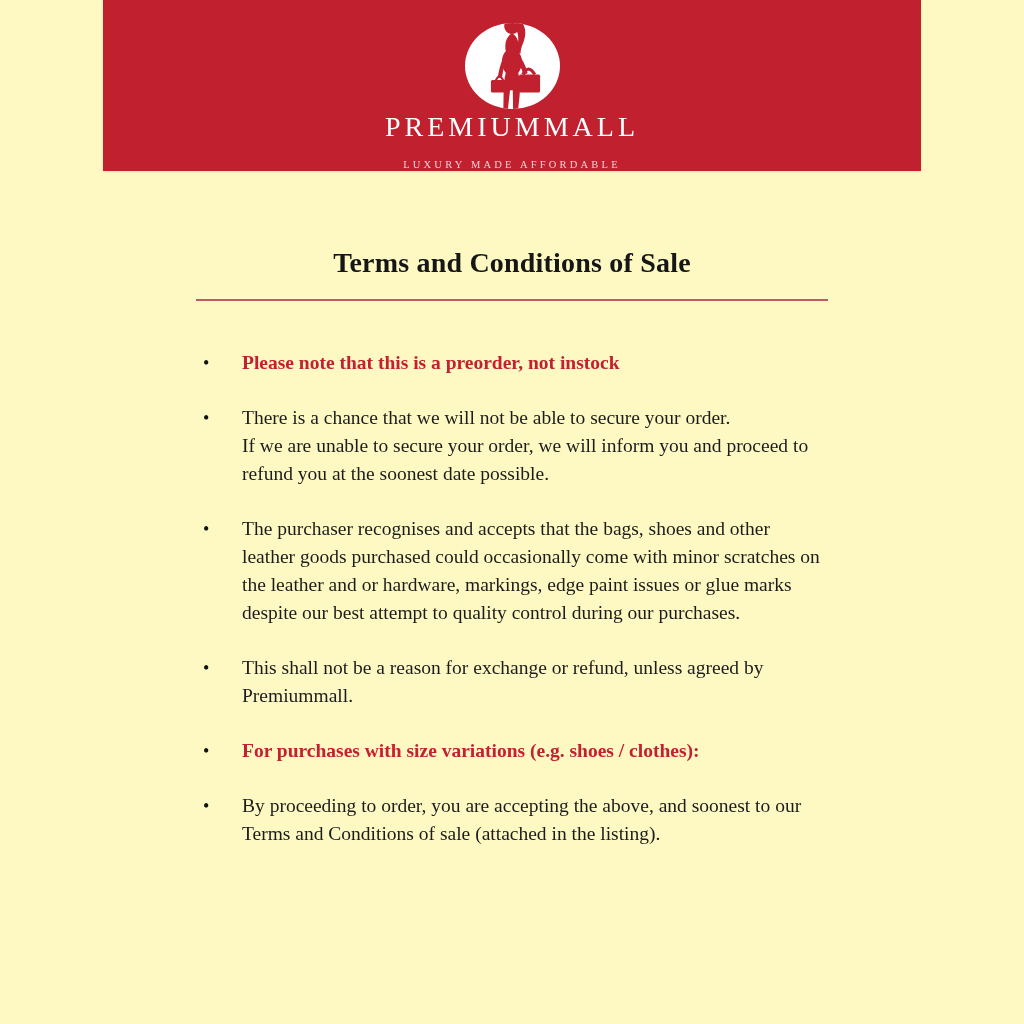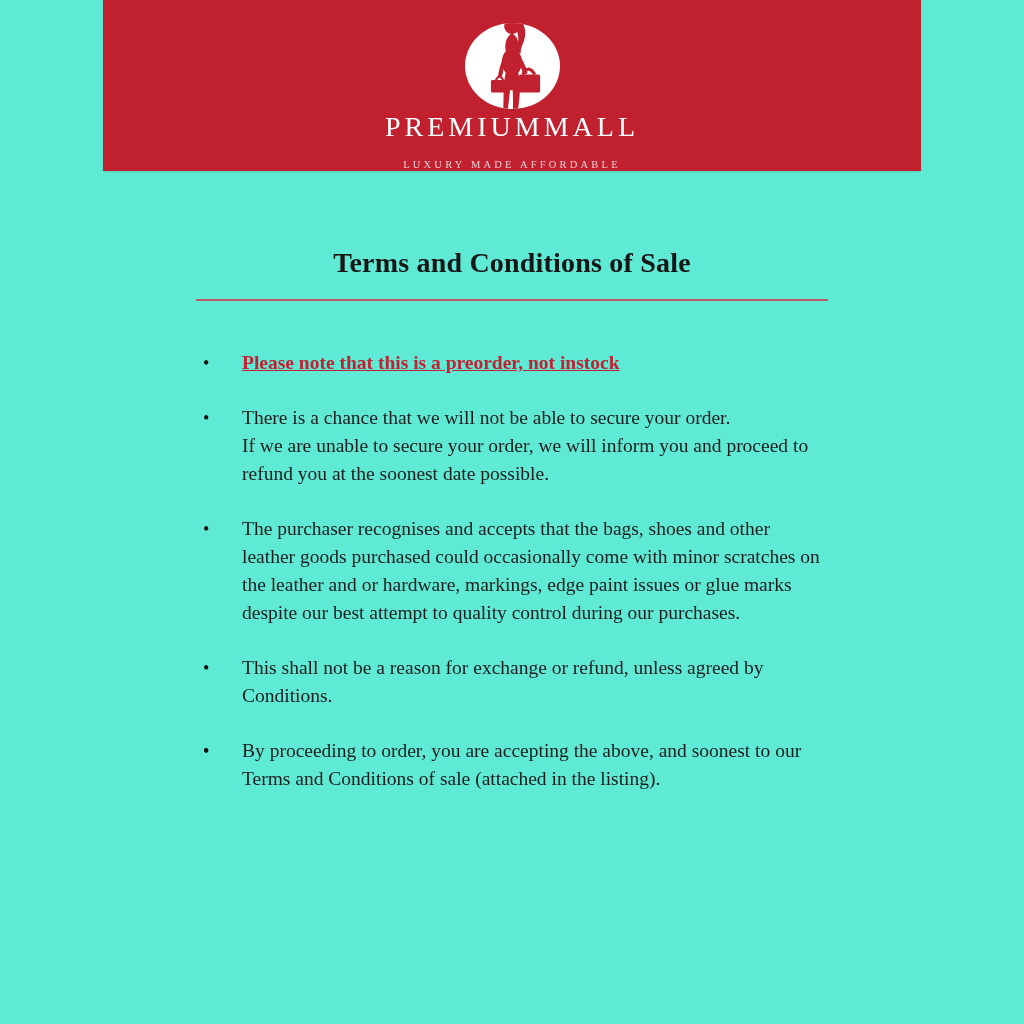--- a/index.html
+++ b/index.html
@@ -8,21 +8,21 @@
     background: #ffffff;
     width: 1024px;
     height: 1024px;
     overflow: hidden;
     font-family: "Liberation Serif", serif;
   }
   .page {
     position: relative;
     width: 1024px;
     height: 1024px;
-    background: #5eead4;
+    background: #fef9c3;
   }
   
   .banner {
     width: 818px;
     height: 171px;
     margin: 0 auto;
     background: #c1202f;
     box-shadow: 0 1px 2px rgba(0,0,0,0.12);
     display: flex;
     flex-direction: column;
@@ -93,21 +93,20 @@
   .dot {
     position: absolute;
     left: 7px;
     top: 0;
     font-size: 18px;
     color: #111111;
   }
   .item-heading {
     color: #c32032;
     font-weight: bold;
-    text-decoration: underline;
   }
   .item-heading:empty { display: none; }
   .item-body { white-space: pre-line; }
   .item-body:empty { display: none; }
 </style>
 </head>
 <body>
 
 <div class="page">
 
@@ -157,25 +156,26 @@
         <div class="item-body">The purchaser recognises and accepts that the bags, shoes and other
 leather goods purchased could occasionally come with minor scratches on
 the leather and or hardware, markings, edge paint issues or glue marks
 despite our best attempt to quality control during our purchases.</div>
       </li>
 
       <li>
         <span class="dot">•</span>
 
         <div class="item-body">This shall not be a reason for exchange or refund, unless agreed by
-Conditions.</div>
+Premiummall.</div>
       </li>
 
       <li>
         <span class="dot">•</span>
+        <div class="item-heading">For purchases with size variations (e.g. shoes / clothes):</div>
       </li>
 
       <li>
         <span class="dot">•</span>
 
         <div class="item-body">By proceeding to order, you are accepting the above, and soonest to our
 Terms and Conditions of sale (attached in the listing).</div>
       </li>
 
     </ul>

